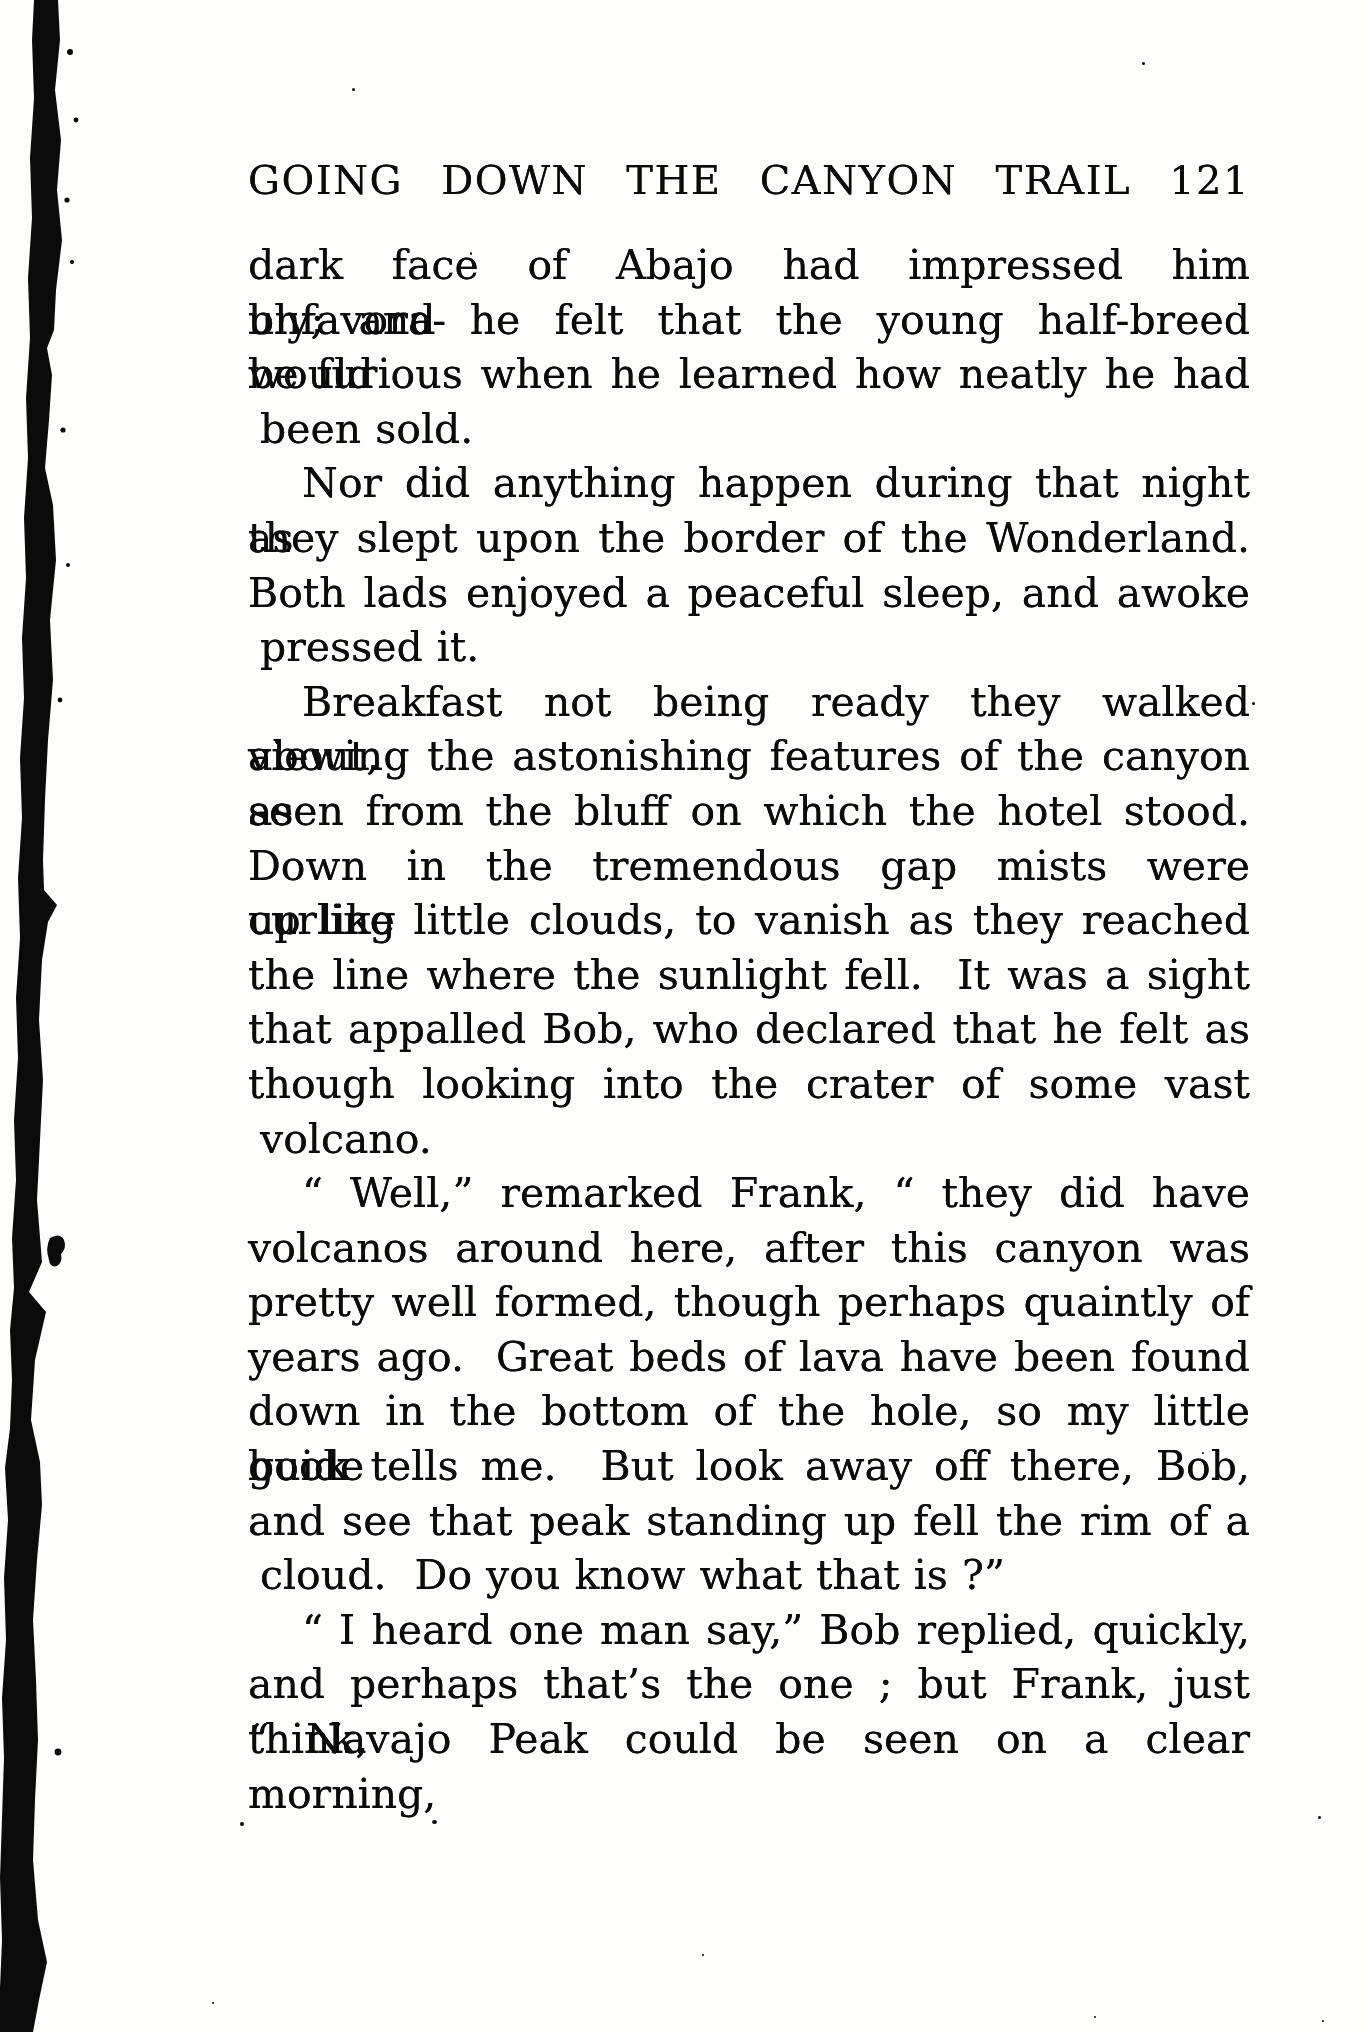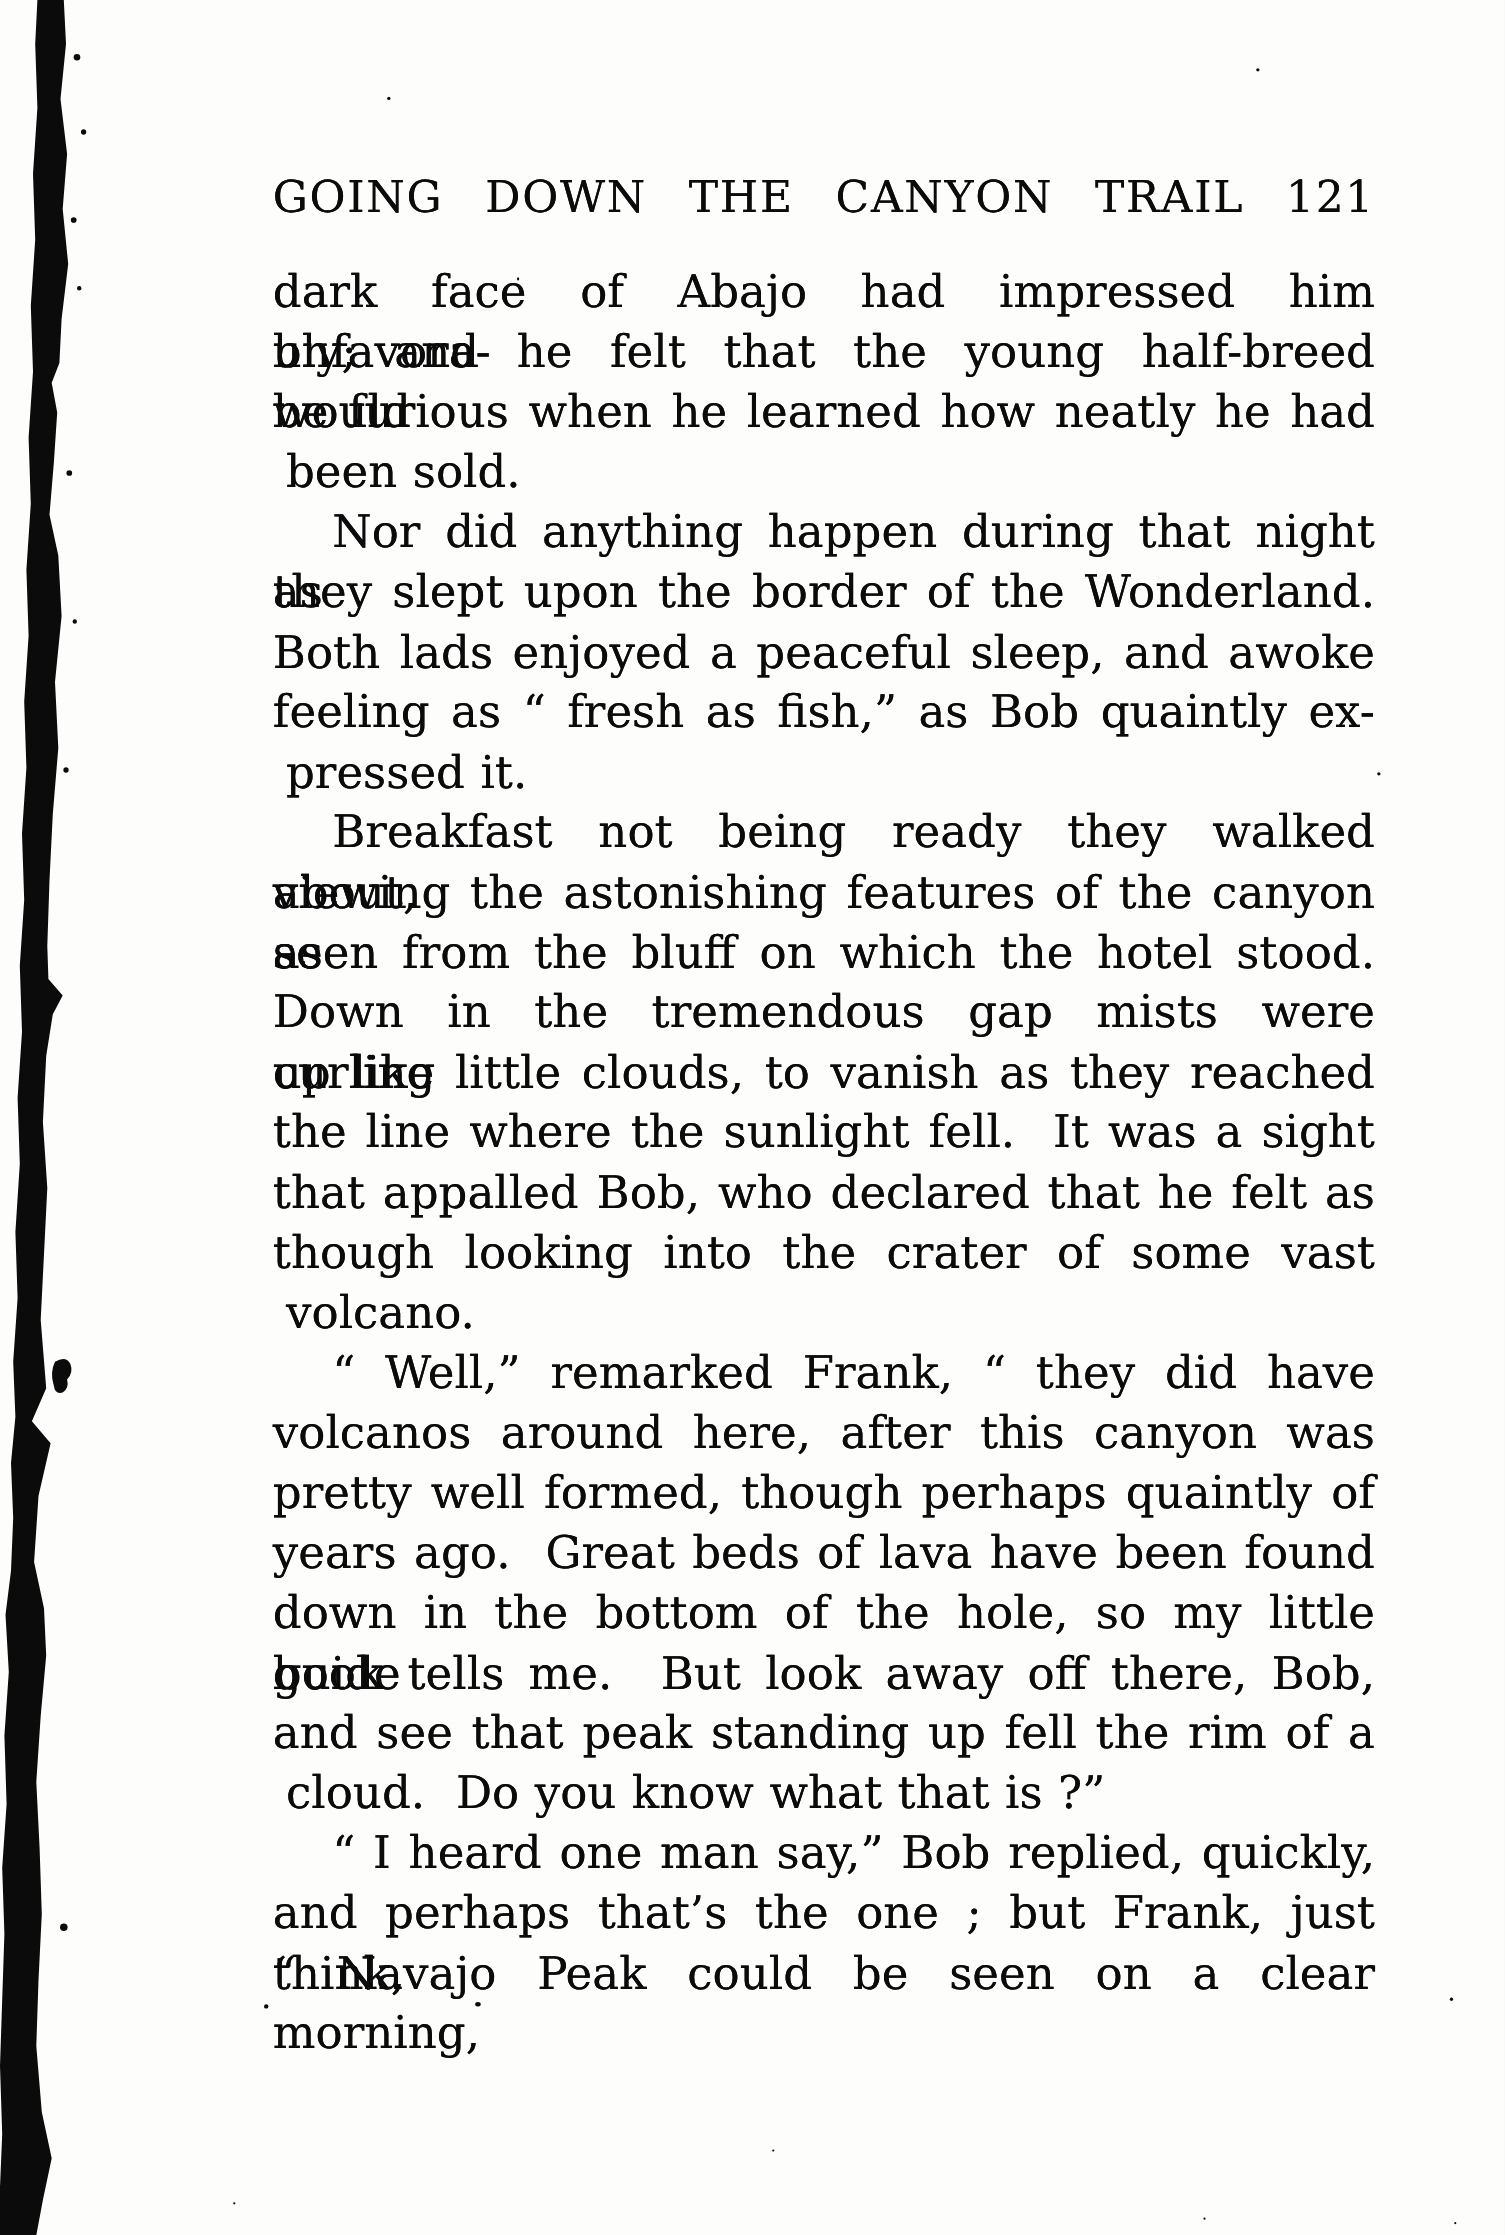--- a/index.html
+++ b/index.html
@@ -100,21 +100,20 @@
   <div class="header"><span>GOING DOWN THE CANYON TRAIL</span> <span>121</span></div>
 
   <div class="textblock">
     <div class="line">dark face of Abajo had impressed him unfavora-</div>
     <div class="line">bly; and he felt that the young half-breed would</div>
     <div class="line">be furious when he learned how neatly he had</div>
     <div class="line short">been sold.</div>
     <div class="line indent">Nor did anything happen during that night as</div>
     <div class="line">they slept upon the border of the Wonderland.</div>
     <div class="line">Both lads enjoyed a peaceful sleep, and awoke</div>
-    <div class="line">feeling as “ fresh as fish,” as Bob quaintly ex-</div>
     <div class="line short">pressed it.</div>
     <div class="line indent">Breakfast not being ready they walked about,</div>
     <div class="line">viewing the astonishing features of the canyon as</div>
     <div class="line">seen from the bluff on which the hotel stood.</div>
     <div class="line">Down in the tremendous gap mists were curling</div>
     <div class="line">up like little clouds, to vanish as they reached</div>
     <div class="line">the line where the sunlight fell.  It was a sight</div>
     <div class="line">that appalled Bob, who declared that he felt as</div>
     <div class="line">though looking into the crater of some vast</div>
     <div class="line short">volcano.</div>

